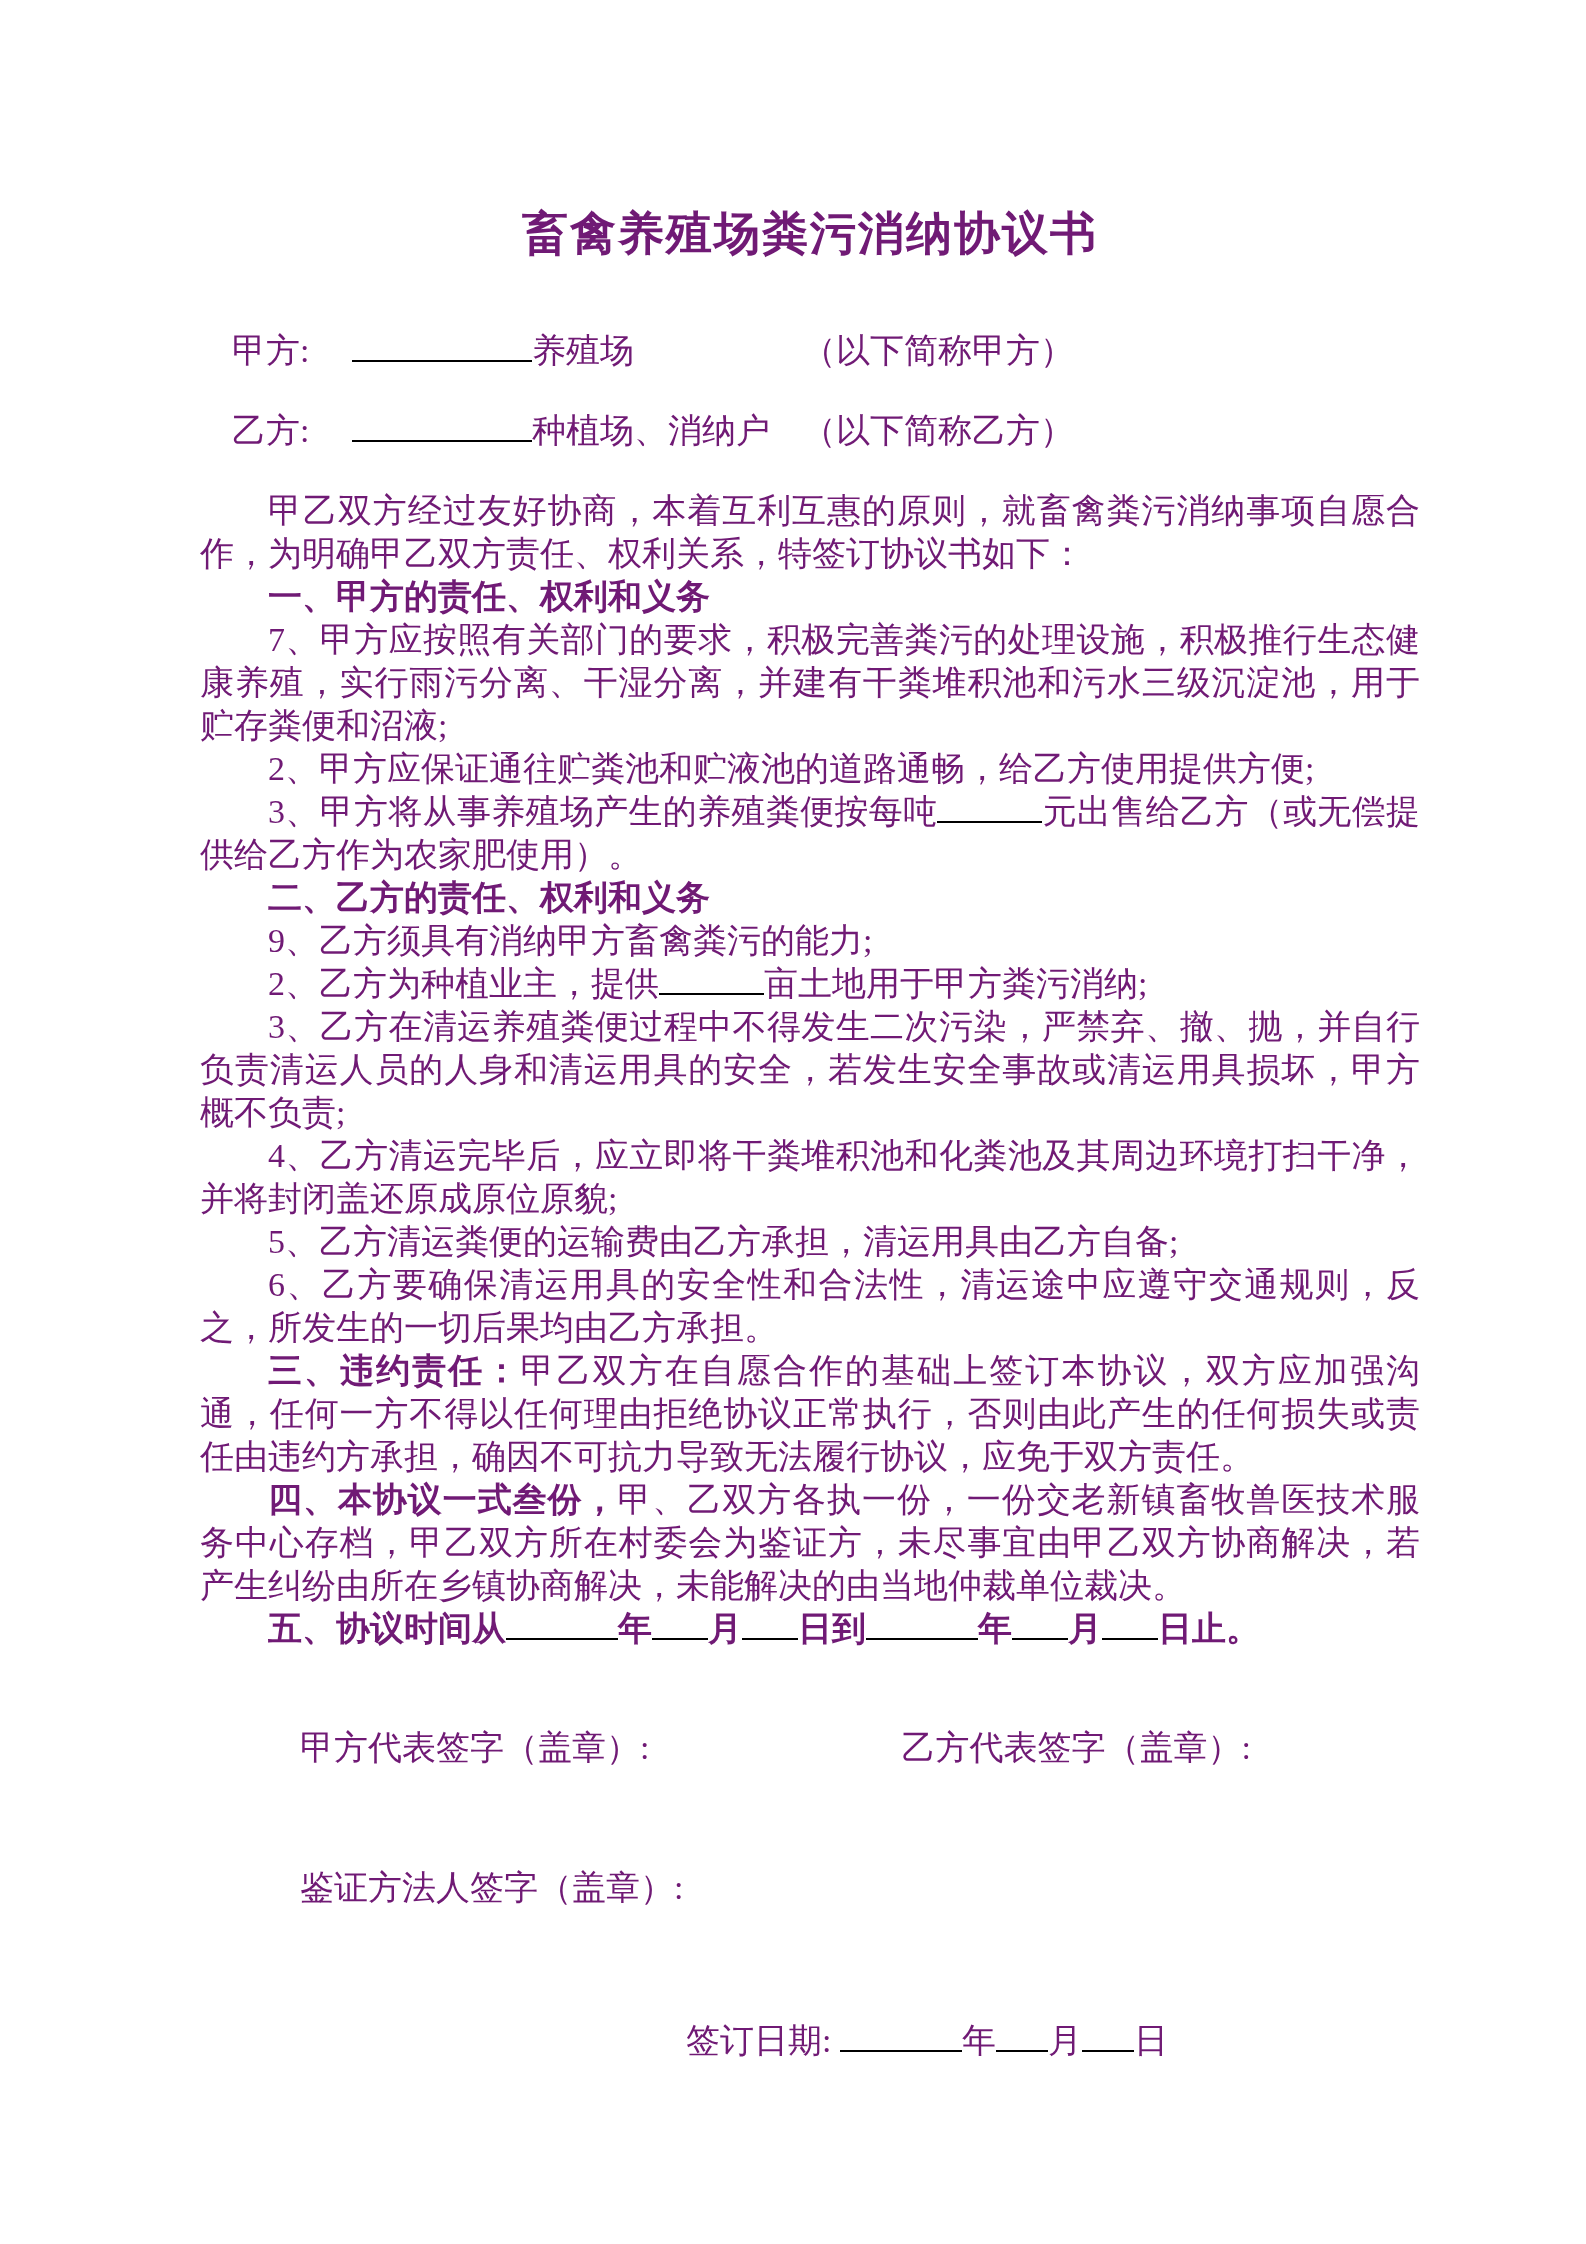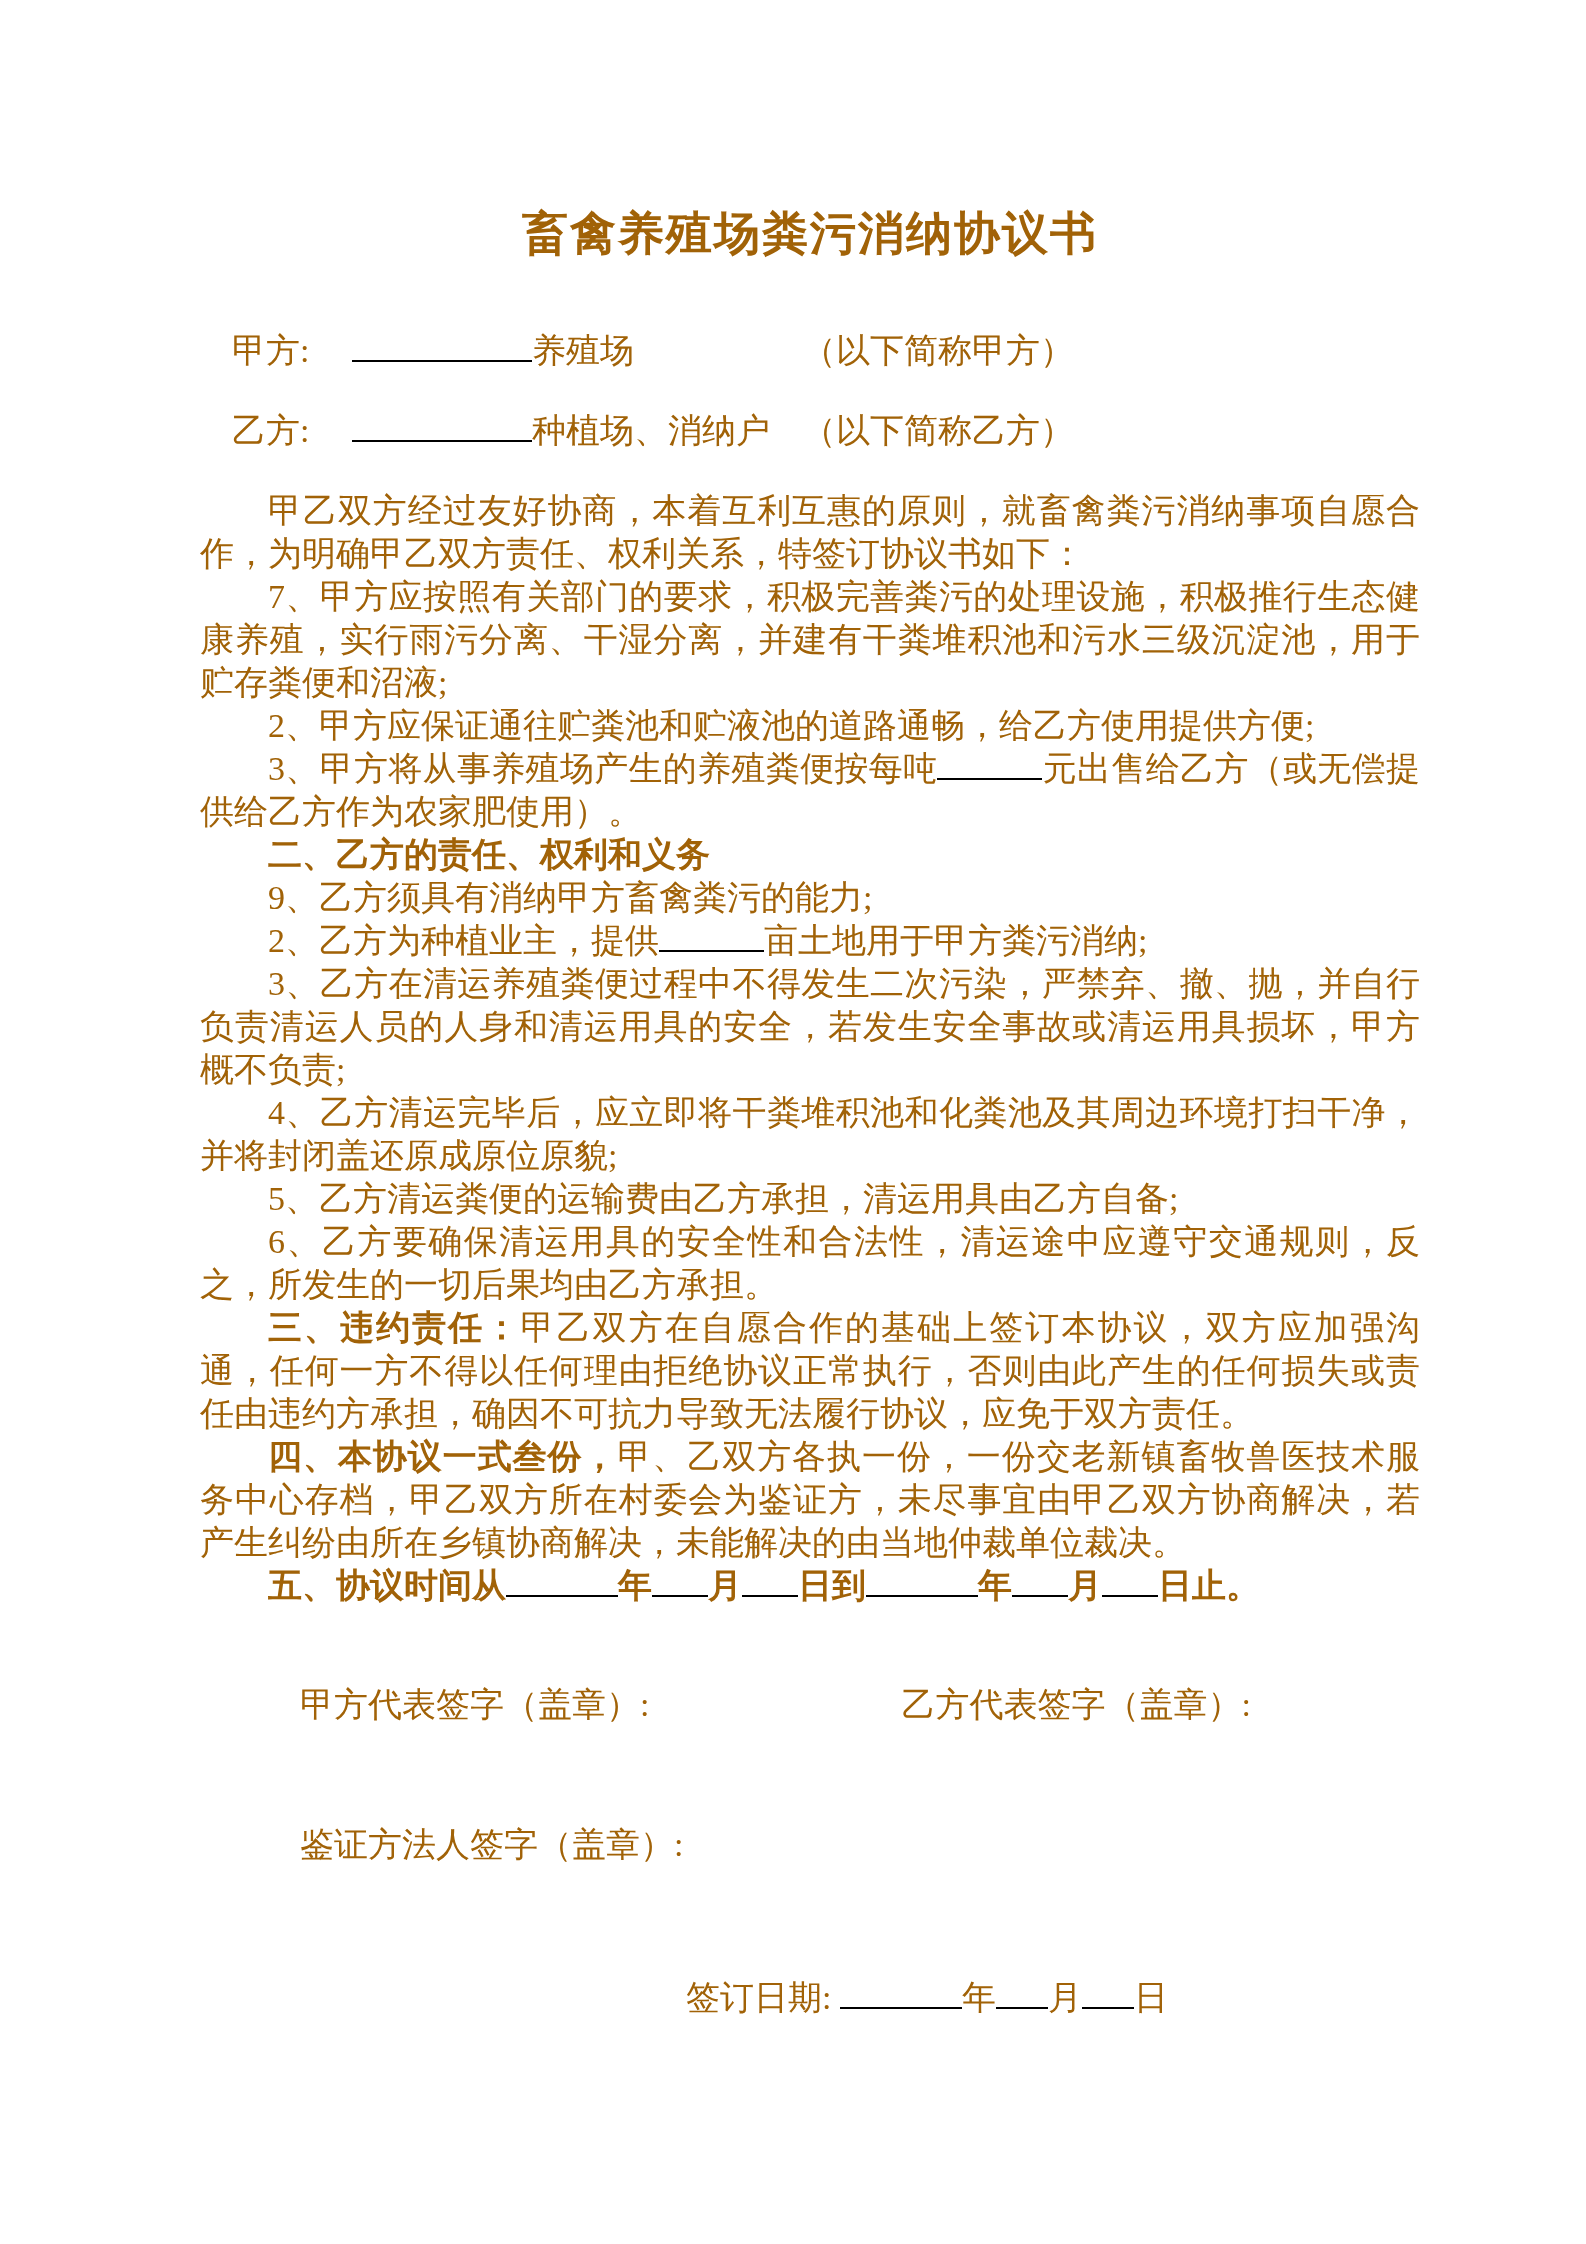--- a/index.html
+++ b/index.html
@@ -4,21 +4,21 @@
 <style>
   html,body{margin:0;padding:0;background:#ffffff;}
   .page{
     position:relative;
     width:1586px;
     height:2244px;
     box-sizing:border-box;
     background:#ffffff;
     padding:205px 166px 0 200px;
     font-family:"Liberation Serif","DejaVu Serif",serif;
-    color:#a16207;
+    color:#701a75;
     font-size:34px;
     line-height:43px;
   }
   .title{
     font-size:46px;
     line-height:58px;
     font-weight:bold;
     text-align:center;
     margin:0 0 66px 0;
     letter-spacing:2px;
@@ -63,20 +63,21 @@
   </div>
 
   <div class="party-line">
     <span class="plabel">乙方:</span><span class="pmid"><span class="blank w-name"></span><span>种植场、消纳户</span></span><span>（以下简称乙方）</span>
   </div>
 
   <div class="body">
 
     <p>甲乙双方经过友好协商，本着互利互惠的原则，就畜禽粪污消纳事项自愿合作，为明确甲乙双方责任、权利关系，特签订协议书如下：</p>
 
+    <p class="bold">一、甲方的责任、权利和义务</p>
     <p>7、甲方应按照有关部门的要求，积极完善粪污的处理设施，积极推行生态健康养殖，实行雨污分离、干湿分离，并建有干粪堆积池和污水三级沉淀池，用于贮存粪便和沼液;</p>
     <p>2、甲方应保证通往贮粪池和贮液池的道路通畅，给乙方使用提供方便;</p>
     <p><span>3、甲方将从事养殖场产生的养殖粪便按每吨</span><span class="blank w-num"></span><span>元出售给乙方（或无偿提供给乙方作为农家肥使用）。</span></p>
 
     <p class="bold">二、乙方的责任、权利和义务</p>
     <p>9、乙方须具有消纳甲方畜禽粪污的能力;</p>
     <p><span>2、乙方为种植业主，提供</span><span class="blank w-num"></span><span>亩土地用于甲方粪污消纳;</span></p>
     <p>3、乙方在清运养殖粪便过程中不得发生二次污染，严禁弃、撤、抛，并自行负责清运人员的人身和清运用具的安全，若发生安全事故或清运用具损坏，甲方概不负责;</p>
     <p>4、乙方清运完毕后，应立即将干粪堆积池和化粪池及其周边环境打扫干净，并将封闭盖还原成原位原貌;</p>
     <p>5、乙方清运粪便的运输费由乙方承担，清运用具由乙方自备;</p>

